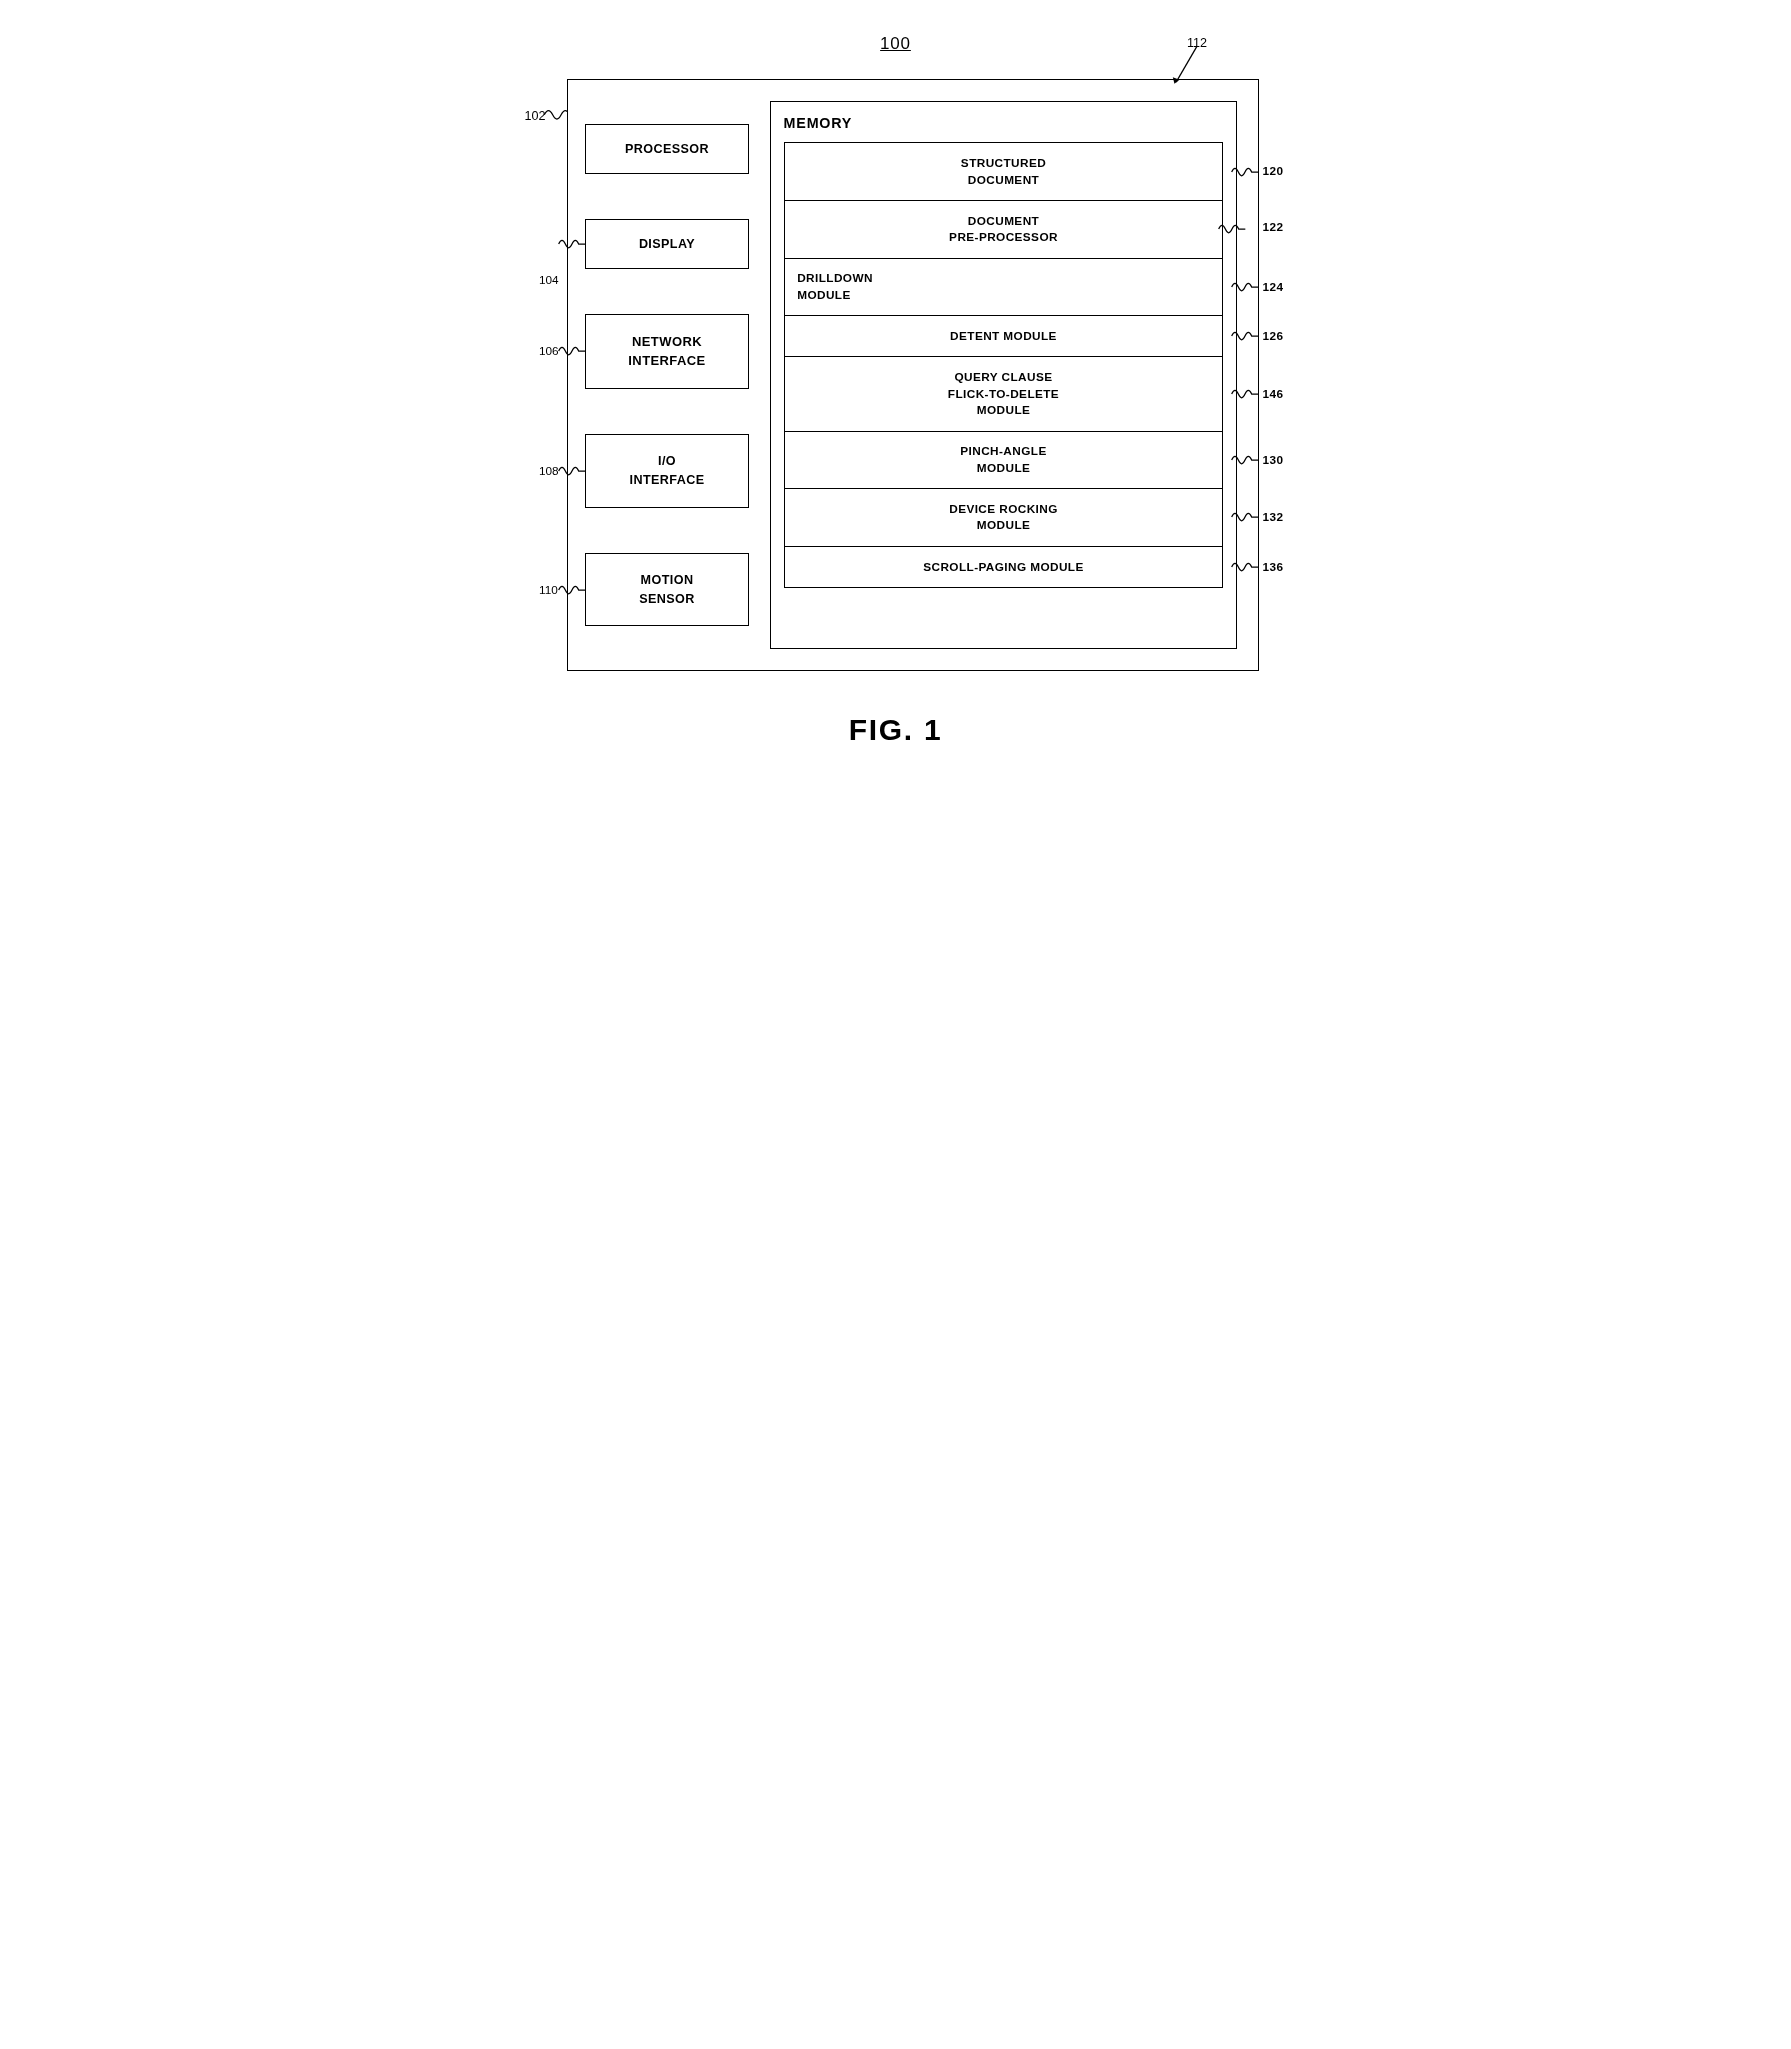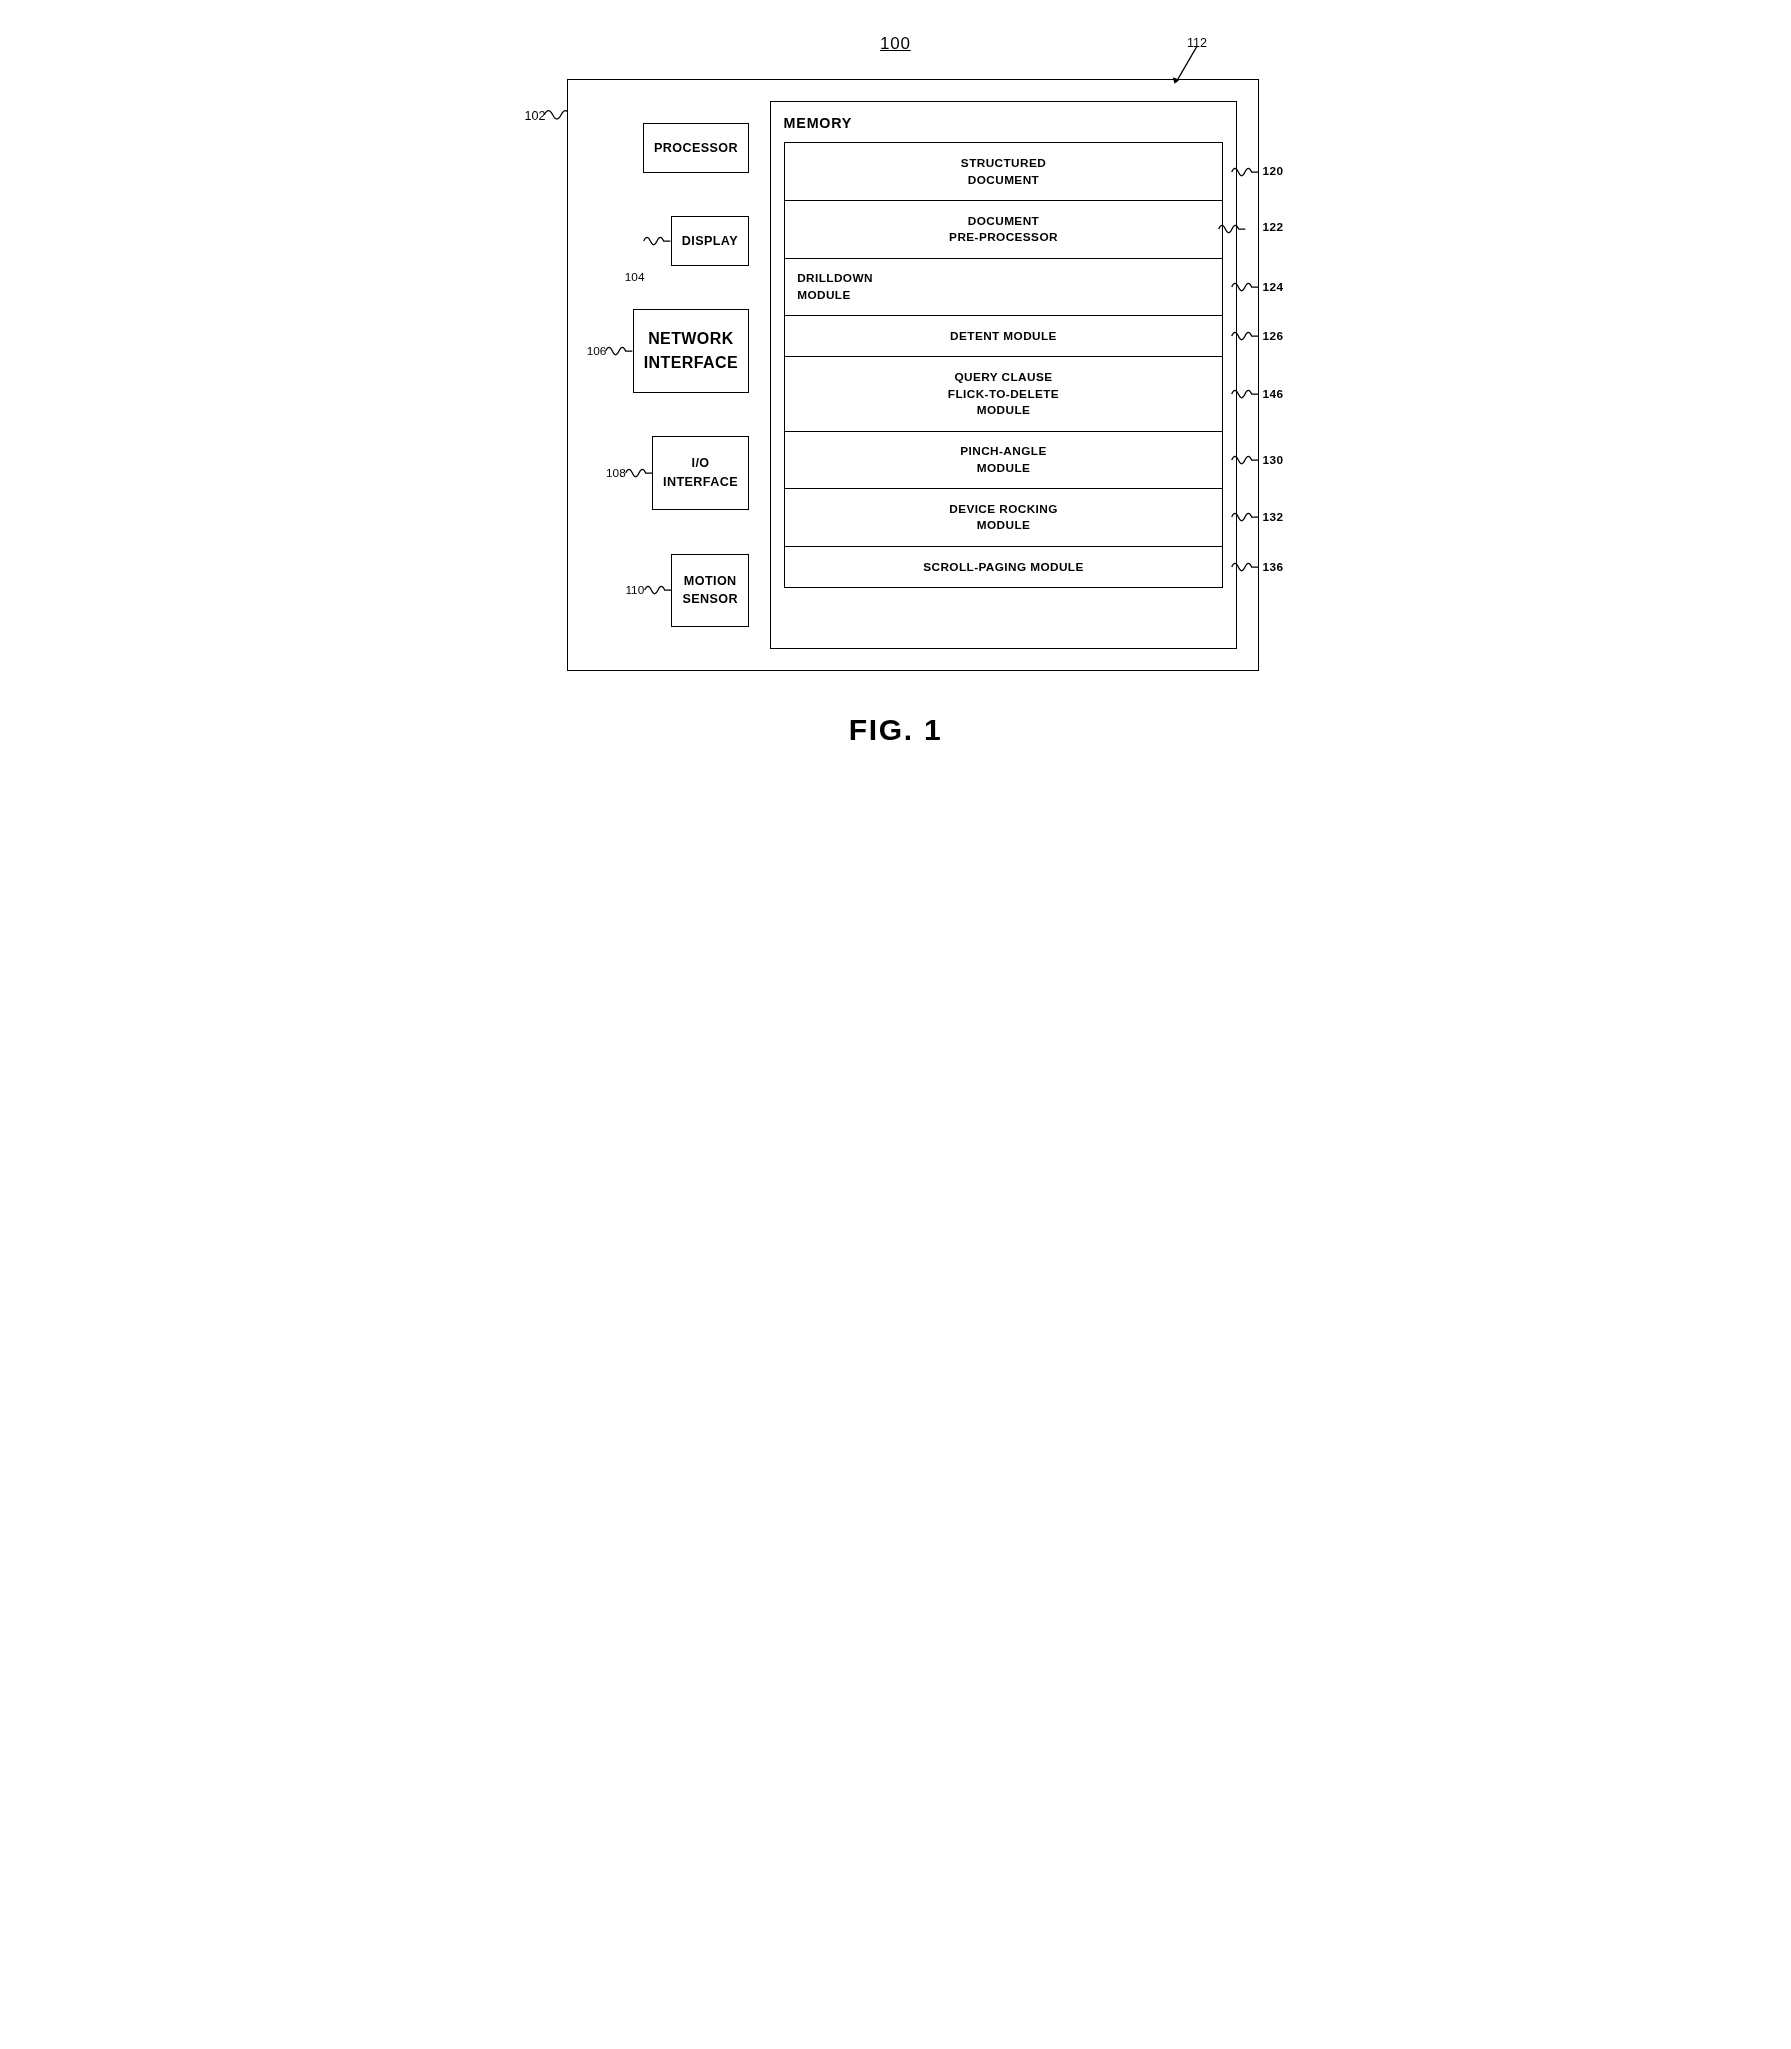--- a/index.html
+++ b/index.html
@@ -54,41 +54,41 @@
     <div style="position:relative; border:1.7px solid #000; margin-left:51px; padding:21px 21px 21px 17px; background:#fff; width:692px;">
 
       <div style="position:absolute; top:-44px; right:51px; font-size:12.6px;">112</div>
       <svg style="position:absolute; top:-38px; right:40px;" width="67" height="46" viewBox="0 0 80 55">
         <line x1="55" y1="5" x2="30" y2="48" stroke="#000" stroke-width="1.5"></line>
         <polygon points="28,50 26,42 34,45" fill="#000"></polygon>
       </svg>
 
       <div style="display:flex; gap:21px;">
 
-        <div style="display:flex; flex-direction:column; justify-content:space-around; width:164px; flex-shrink:0; min-height:548px;align-items:flex-end;">
+        <div style="display:flex; flex-direction:column; justify-content:space-around; width:164px; flex-shrink:0; min-height:548px;">
 
           <div style="position:relative;">
             <div style="border:1.7px solid #000; padding:17px 10px; text-align:center; font-size:12.6px; font-weight:bold; letter-spacing:0.4px; background:#fff;">
               <span>PROCESSOR</span>
             </div>
           </div>
 
           <div style="position:relative;">
             <div style="border:1.7px solid #000; padding:17px 10px; text-align:center; font-size:12.6px; font-weight:bold; letter-spacing:0.4px; background:#fff;">
               <span>DISPLAY</span>
             </div>
 
             <div style="position:absolute; left:-46px; top:50%; transform:translateY(-50%); font-size:11.8px;margin-top:36px;">104</div>
             <svg style="position:absolute; left:-29.5px; top:50%; transform:translateY(-50%);" width="32" height="20" viewBox="0 0 38 24">
               <path d="M3,12 Q7,3 11,12 Q15,21 19,12 Q23,3 27,12 L35,12" fill="none" stroke="#000" stroke-width="1.5"></path>
             </svg>
           </div>
 
           <div style="position:relative;">
-            <div style="border:1.7px solid #000; padding:17px 10px; text-align:center; font-size:16px; font-weight:bold; letter-spacing:0.4px; line-height:1.5; background:#fff;">
+            <div style="border:1.7px solid #000; padding:17px 10px; text-align:center; font-size:13px; font-weight:bold; letter-spacing:0.4px; line-height:1.5; background:#fff;">
               NETWORK<br>INTERFACE
             </div>
 
             <div style="position:absolute; left:-46px; top:50%; transform:translateY(-50%); font-size:11.8px;">106</div>
             <svg style="position:absolute; left:-29.5px; top:50%; transform:translateY(-50%);" width="32" height="20" viewBox="0 0 38 24">
               <path d="M3,12 Q7,3 11,12 Q15,21 19,12 Q23,3 27,12 L35,12" fill="none" stroke="#000" stroke-width="1.5"></path>
             </svg>
           </div>
 
           <div style="position:relative;">

